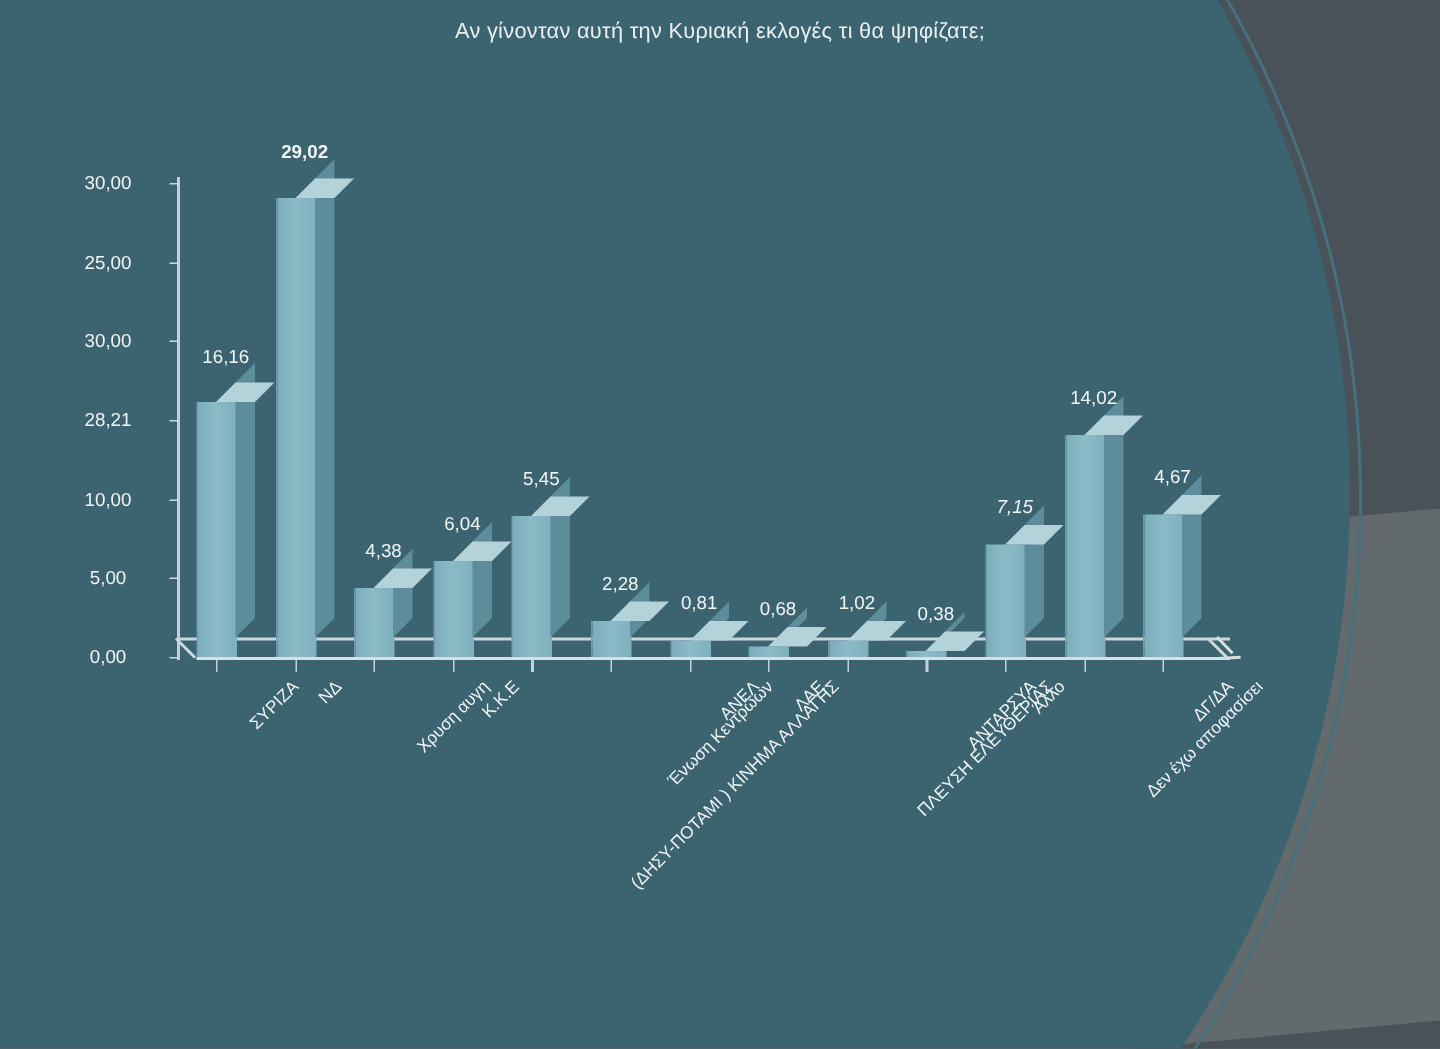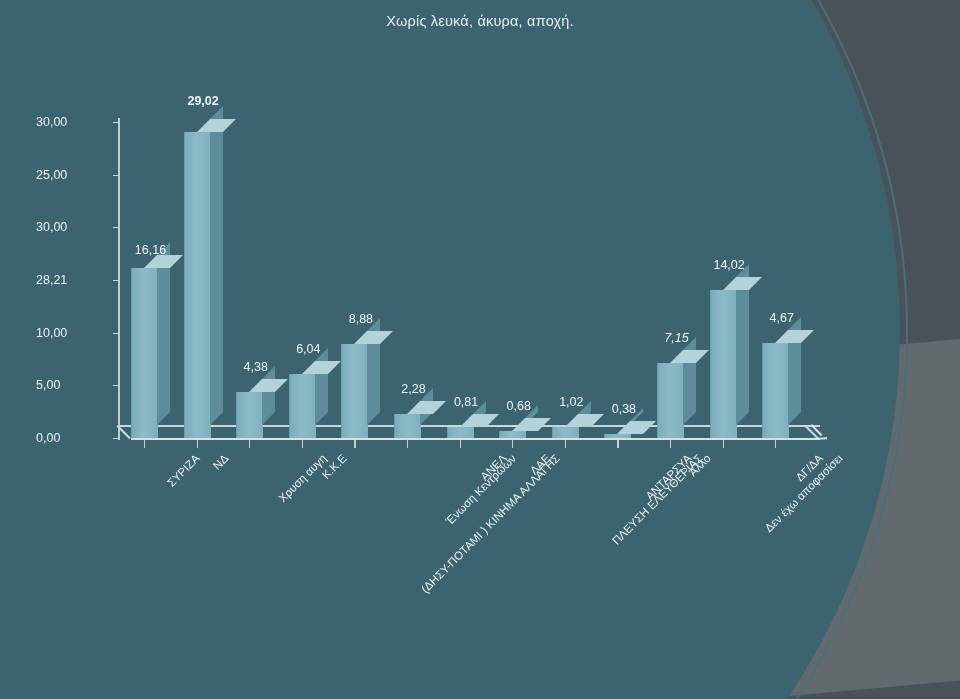--- a/index.html
+++ b/index.html
@@ -75,21 +75,21 @@
   .plot {
     position: absolute;
     left: 0; top: 0;
     width: 960px; height: 699px;
   }
 
   .ytick-label {
     position: absolute;
     right: 0;
     width: 72px;
-    text-align: left;
+    text-align: center;
     color: #eef2f3;
     font-size: 12.5px;
     transform: translateY(-50%);
   }
   .ytick-mark {
     position: absolute;
     width: 6px;
     height: 1px;
     background: #c9d6da;
     left: 113px;
@@ -222,21 +222,21 @@
 
 <div id="slide">
 
   <div class="bg-gray-lower"></div>
   <div class="bg-circle"></div>
   <div class="bg-circle-edge"></div>
 
   <div id="chart-area">
 
     <div class="chart-title">
-      <span class="line2">Χωρίς λευκά, άκυρα, αποχή.</span>
+      <span>Αν γίνονταν αυτή την Κυριακή εκλογές τι θα ψηφίζατε;</span>
     </div>
 
     <div class="plot">
       <div class="y-axis-line"></div>
 
       <div class="floor-top"></div>
       <div class="floor-left"></div>
       <div class="floor-right"></div>
       <div class="floor-front"></div>
       <div class="x-arrow">
@@ -259,21 +259,21 @@
           <div class="ytick-mark" style="top: 174.667px;"></div>
           <div class="ytick-label" style="top: 122px; right: 852px;">30,00</div>
           <div class="ytick-mark" style="top: 122px;"></div>
         </div>
       <div id="bars">
           <div class="bar" style="left: 131px; top: 267.781px; height: 170.219px;">
             <div class="face" style="height: 170.219px;"></div>
             <div class="side" style="height: 170.219px;"></div>
             <div class="cap" style="top: -13px; left: 13px;"></div>
           </div>
-          <div class="bar-label" style="left: 120.5px; top: 243px;">16,16</div>
+          <div class="bar-label" style="left: 120.5px; top: 231px;">16,16</div>
           <div class="bar" style="left: 183.6px; top: 132.323px; height: 305.677px;">
             <div class="face" style="height: 305.677px;"></div>
             <div class="side" style="height: 305.677px;"></div>
             <div class="cap" style="top: -13px; left: 13px;"></div>
           </div>
           <div class="bar-label" style="left: 173.1px; top: 94px; font-weight: bold;">29,02</div>
           <div class="bar" style="left: 236.2px; top: 391.864px; height: 46.136px;">
             <div class="face" style="height: 46.136px;"></div>
             <div class="side" style="height: 46.136px;"></div>
             <div class="cap" style="top: -13px; left: 13px;"></div>
@@ -283,21 +283,21 @@
             <div class="face" style="height: 63.6213px;"></div>
             <div class="side" style="height: 63.6213px;"></div>
             <div class="cap" style="top: -13px; left: 13px;"></div>
           </div>
           <div class="bar-label" style="left: 278.3px; top: 342.379px;">6,04</div>
           <div class="bar" style="left: 341.4px; top: 344.464px; height: 93.536px;">
             <div class="face" style="height: 93.536px;"></div>
             <div class="side" style="height: 93.536px;"></div>
             <div class="cap" style="top: -13px; left: 13px;"></div>
           </div>
-          <div class="bar-label" style="left: 330.9px; top: 312.464px;">8,88</div>
+          <div class="bar-label" style="left: 330.9px; top: 312.464px;">5,45</div>
           <div class="bar" style="left: 394px; top: 413.984px; height: 24.016px;">
             <div class="face" style="height: 24.016px;"></div>
             <div class="side" style="height: 24.016px;"></div>
             <div class="cap" style="top: -13px; left: 13px;"></div>
           </div>
           <div class="bar-label" style="left: 383.5px; top: 381.984px;">2,28</div>
           <div class="bar" style="left: 446.6px; top: 427.361px; height: 10.6387px;">
             <div class="face" style="height: 10.6387px;"></div>
             <div class="side" style="height: 10.6387px;"></div>
             <div class="cap" style="top: -13px; left: 13px;"></div>

